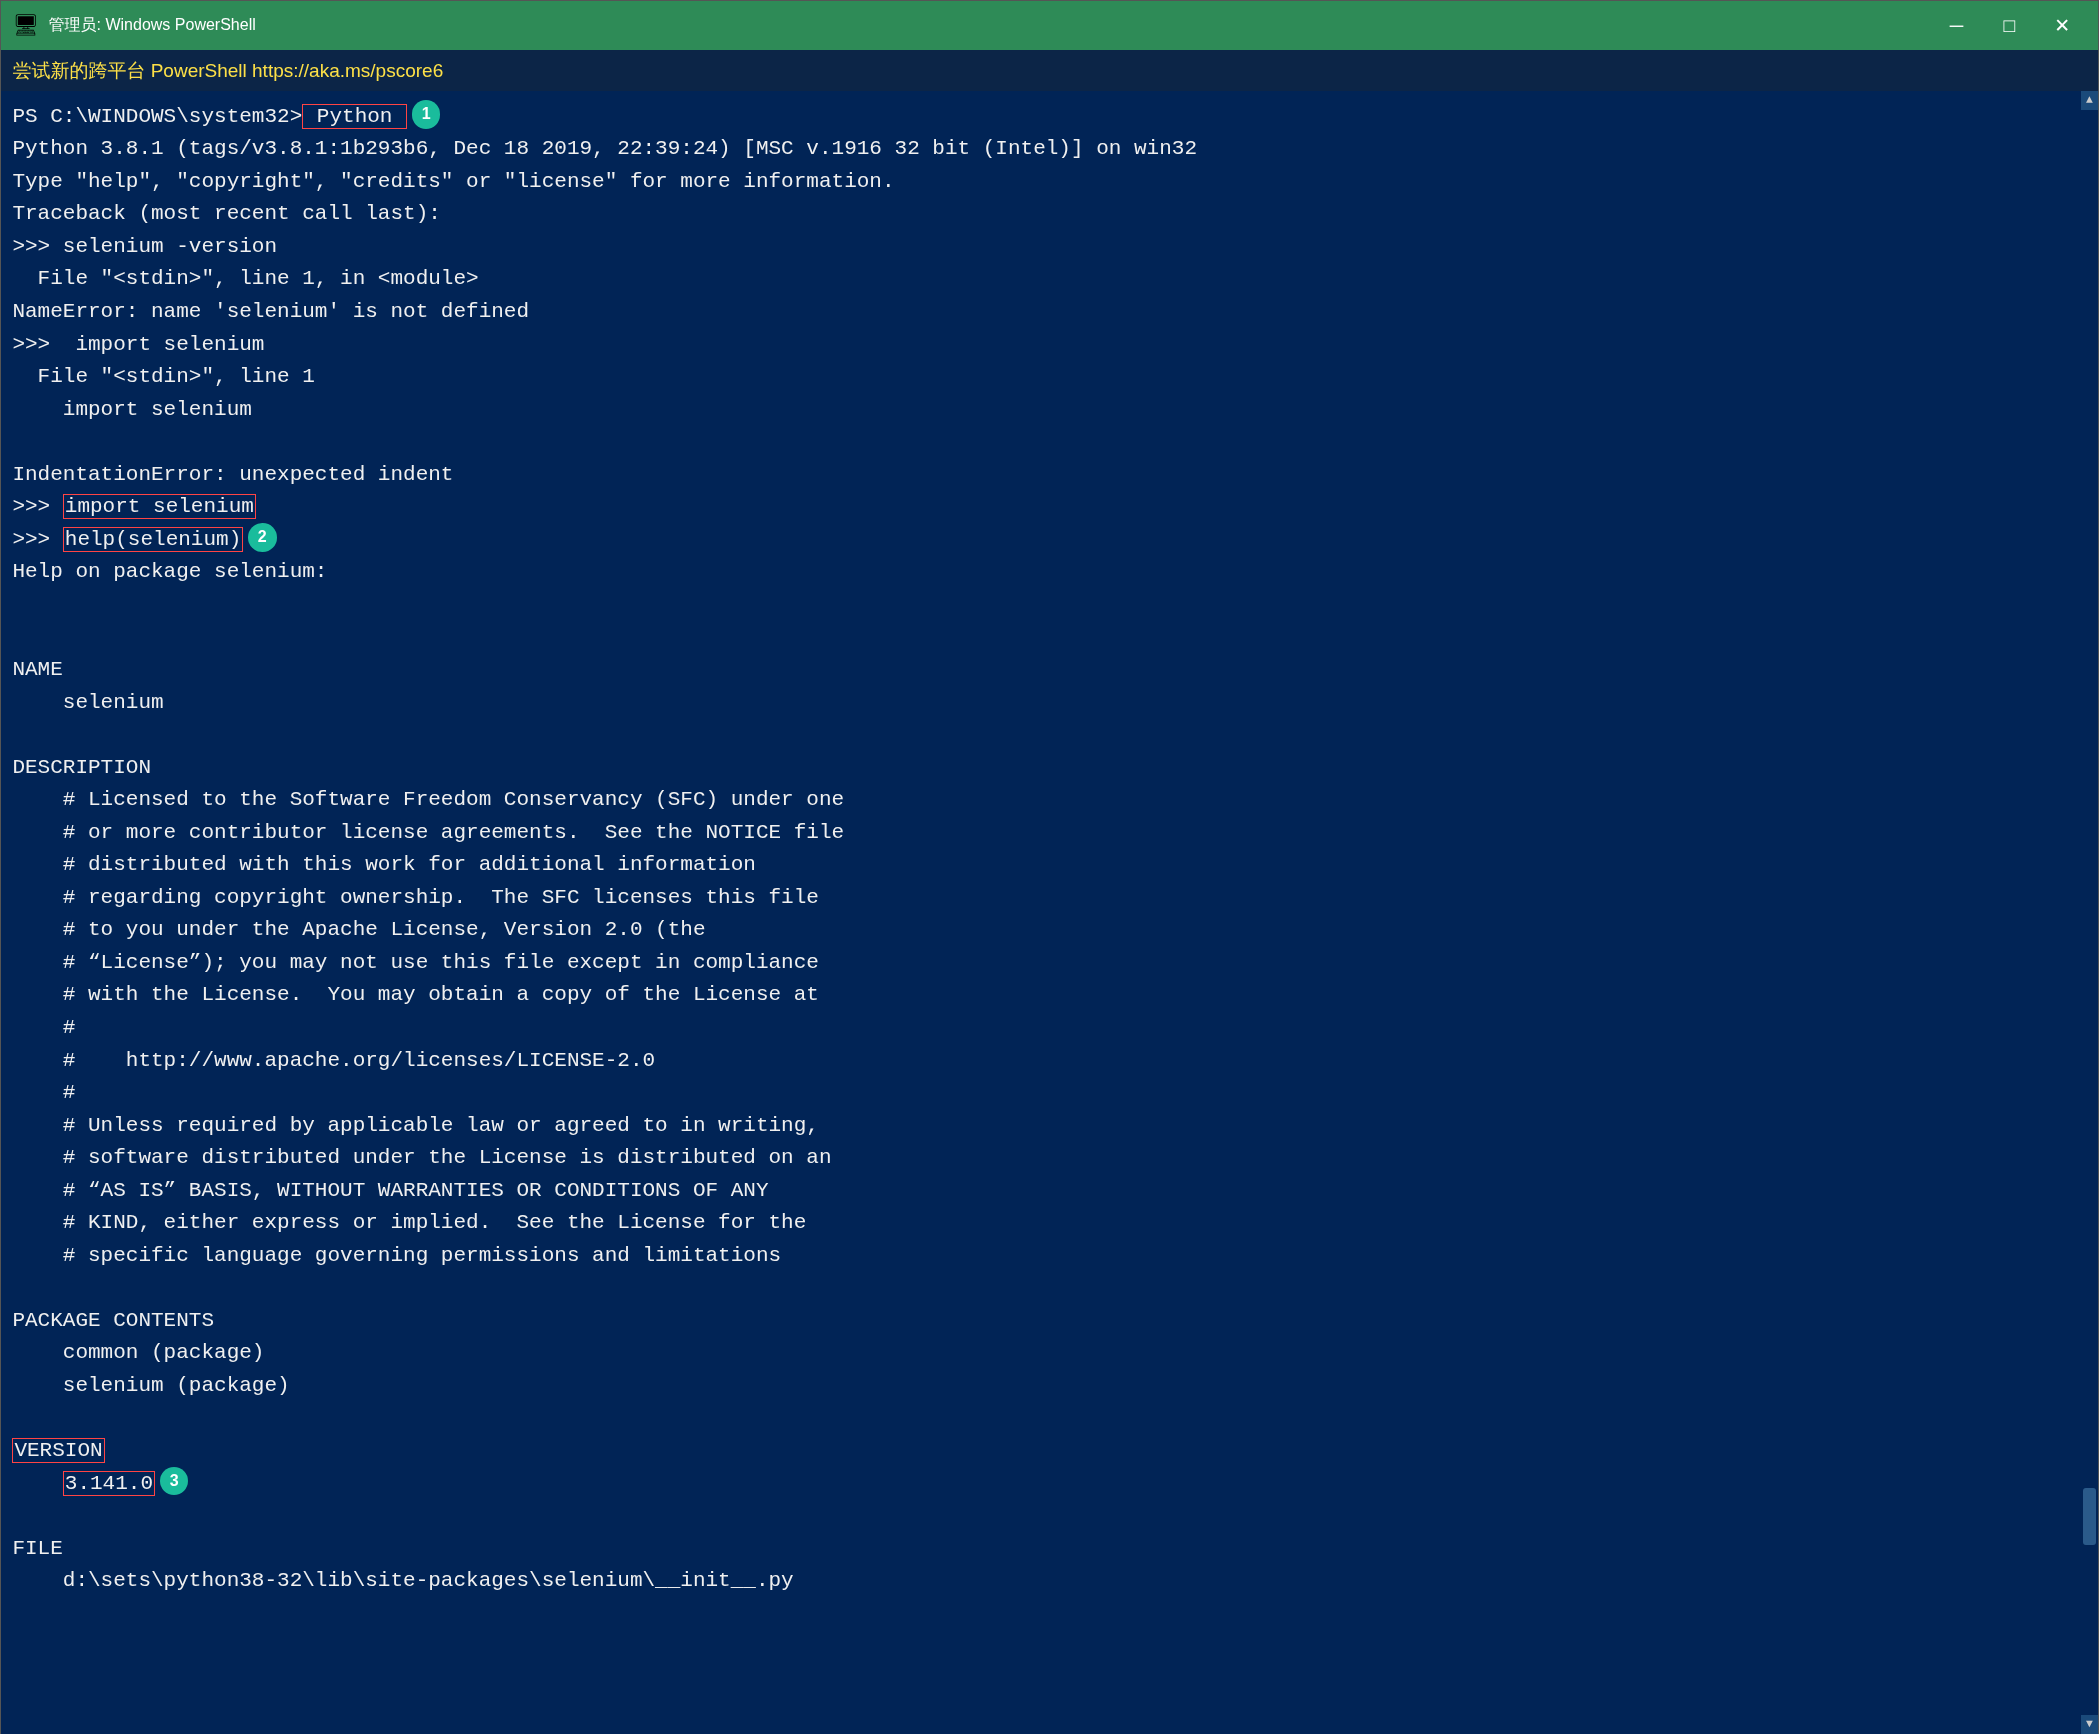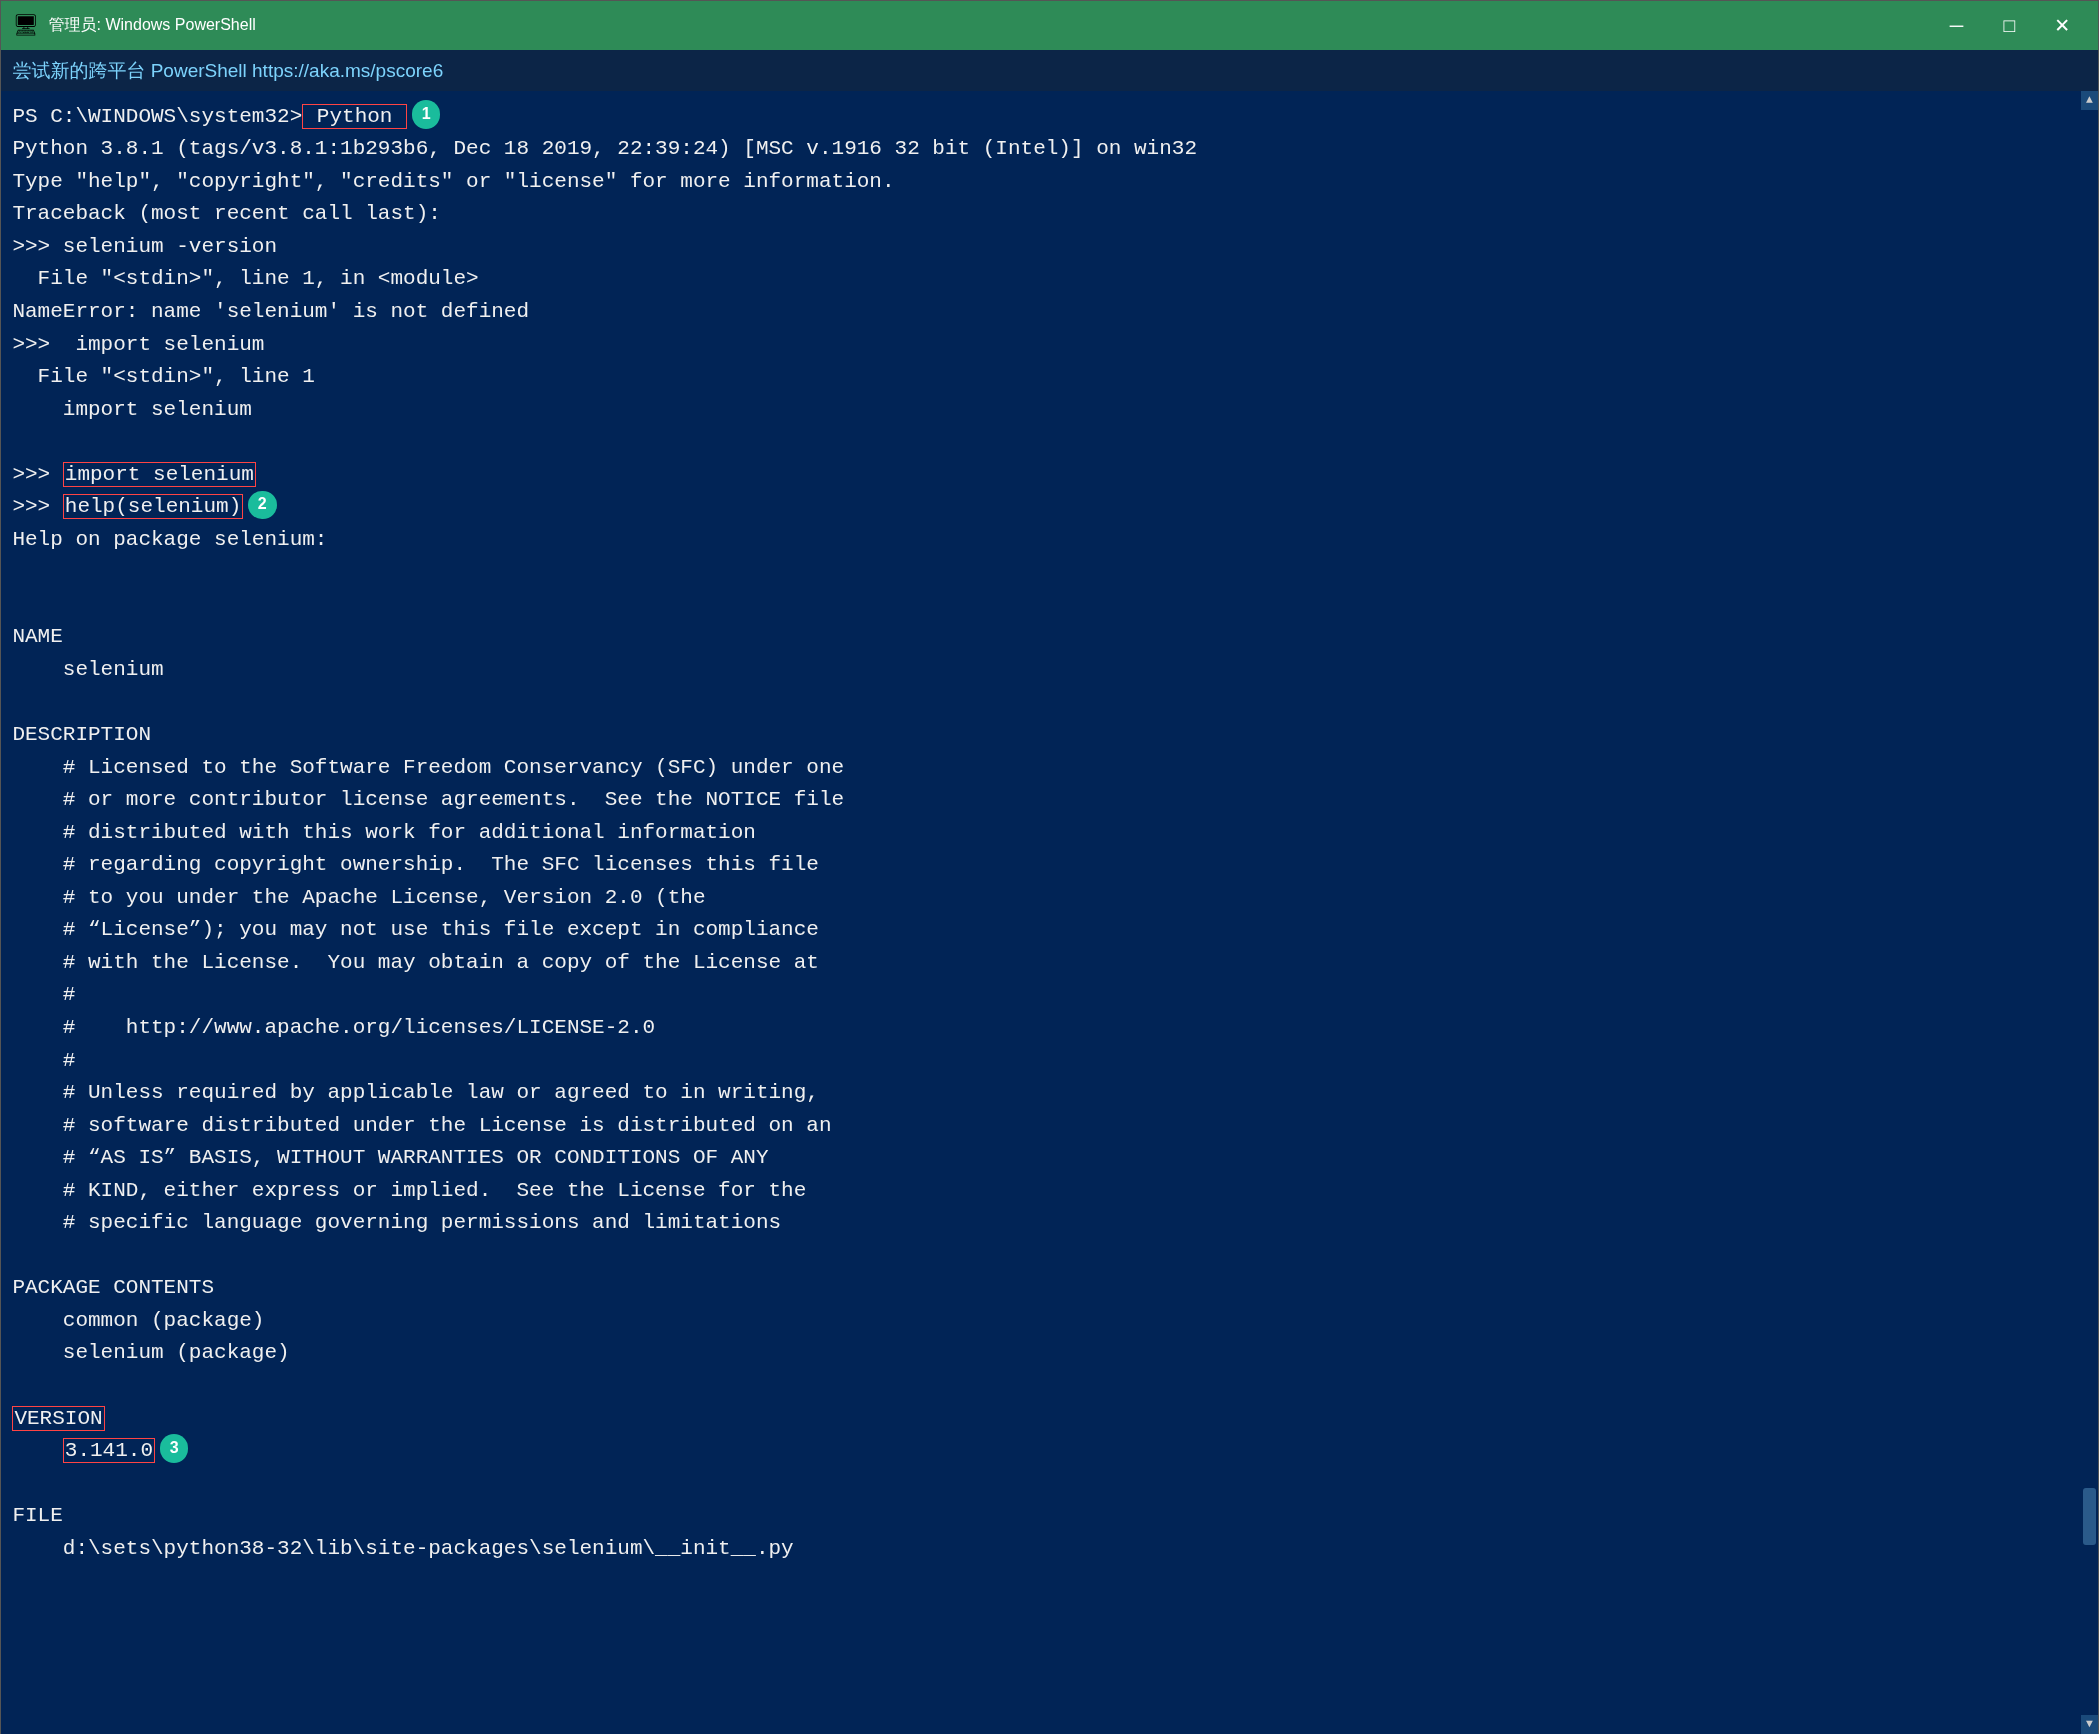--- a/index.html
+++ b/index.html
@@ -53,21 +53,21 @@
       color: white;
       font-size: 19px;
       cursor: pointer;
       display: flex;
       align-items: center;
       justify-content: center;
     }
 
     .toolbar-hint {
       background: #0c2547;
-      color: #7dd3fc;
+      color: #fde047;
       font-size: 19px;
       padding: 7.6px 11.4px;
       flex-shrink: 0;
       font-family: 'Microsoft YaHei', SimSun, sans-serif;
     }
 
     .terminal-body {
       flex: 1;
       background: #012456;
       color: #f0f0f0;
@@ -190,20 +190,21 @@
     <span class="line">Python 3.8.1 (tags/v3.8.1:1b293b6, Dec 18 2019, 22:39:24) [MSC v.1916 32 bit (Intel)] on win32</span>
     <span class="line">Type "help", "copyright", "credits" or "license" for more information.</span>
     <span class="line">Traceback (most recent call last):</span>
     <span class="line">&gt;&gt;&gt; selenium -version</span>
     <span class="line">  File "&lt;stdin&gt;", line 1, in &lt;module&gt;</span>
     <span class="line">NameError: name 'selenium' is not defined</span>
     <span class="line">&gt;&gt;&gt;  import selenium</span>
     <span class="line">  File "&lt;stdin&gt;", line 1</span>
     <span class="line">    import selenium</span>
     <span class="line"> </span>
+    <span class="line">IndentationError: unexpected indent</span>
 
     <span class="line">&gt;&gt;&gt; <span class="highlight-box">import selenium</span></span>
     <span class="line">&gt;&gt;&gt; <span class="highlight-box">help(selenium)</span><span class="inline-badge">2</span></span>
 
     <span class="line">Help on package selenium:</span>
     <span class="line"> </span>
     <span class="line"> </span>
     <span class="line">NAME</span>
     <span class="line">    selenium</span>
     <span class="line"> </span>

